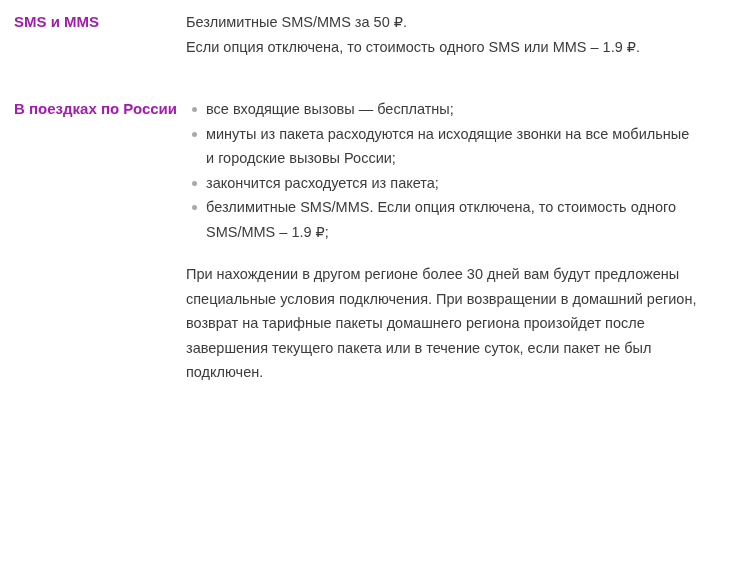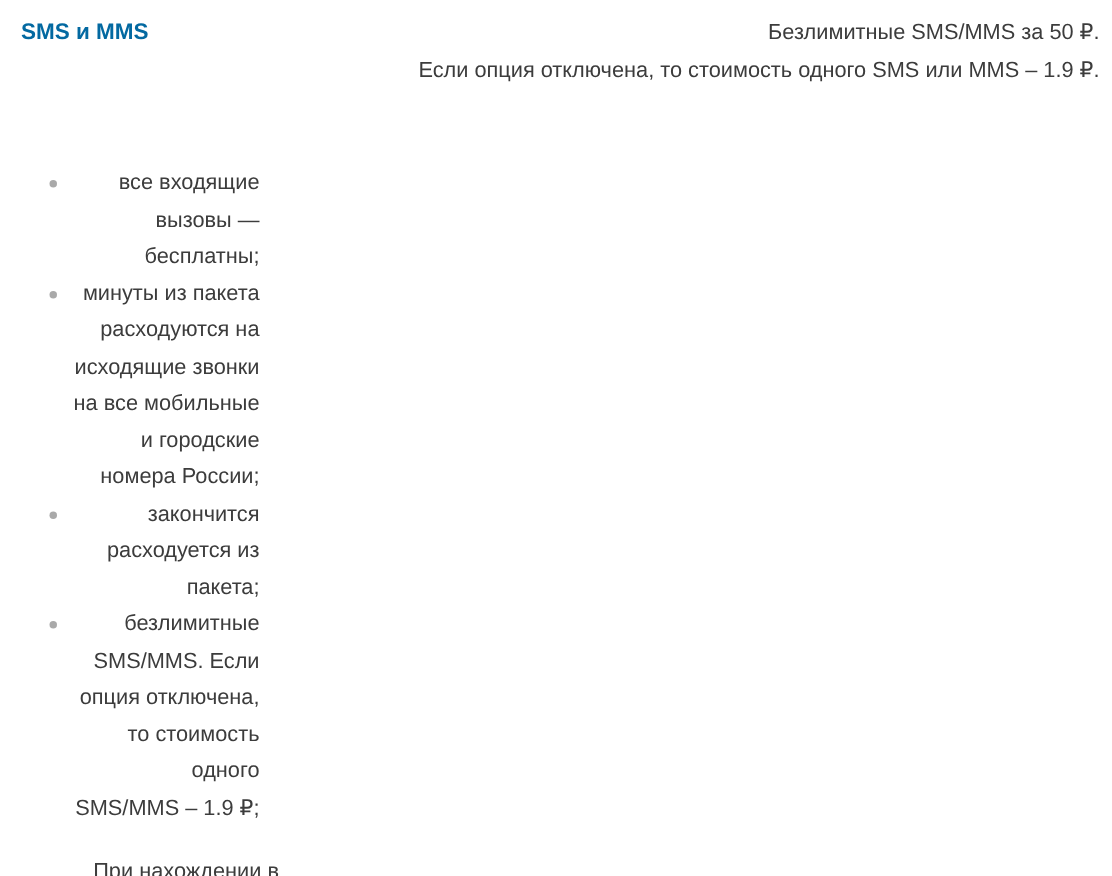--- a/index.html
+++ b/index.html
@@ -26,38 +26,37 @@
     display: grid;
     grid-template-columns: 172px 1fr;
     align-items: start;
   }
   .section + .section {
     margin-top: 38px;
   }
   .section-label {
     font-weight: bold;
     font-size: 15px;
-    color: #0369a1;
+    color: #a21caf;
     line-height: 24.5px;
     white-space: pre-line;
   }
   .section-content {
     min-width: 0;
-    text-align: right;
   }
   .para {
     margin: 0;
     white-space: pre-line;
   }
   .para + .para {
     margin-top: 24.5px;
   }
   .bullet-list {
     list-style: none;
-    margin: 13px;
+    margin: 0;
     padding: 0;
   }
   .bullet-item {
     position: relative;
     padding-left: 20px;
   }
   .bullet-item .bullet-text {
     white-space: pre-line;
   }
   .bullet-dot {
@@ -80,30 +79,31 @@
 
   <div class="section">
     <div class="section-label">SMS и MMS</div>
     <div class="section-content">
       <p class="para">Безлимитные SMS/MMS за 50 ₽.
 Если опция отключена, то стоимость одного SMS или MMS – 1.9 ₽.</p>
     </div>
   </div>
 
   <div class="section">
+    <div class="section-label">В поездках по России</div>
     <div class="section-content">
       <ul class="bullet-list">
         <li class="bullet-item">
           <span class="bullet-dot"></span>
           <span class="bullet-text">все входящие вызовы — бесплатны;</span>
         </li>
         <li class="bullet-item">
           <span class="bullet-dot"></span>
           <span class="bullet-text">минуты из пакета расходуются на исходящие звонки на все мобильные
-и городские номера России;</span>
+и городские вызовы России;</span>
         </li>
         <li class="bullet-item">
           <span class="bullet-dot"></span>
           <span class="bullet-text">закончится расходуется из пакета;</span>
         </li>
         <li class="bullet-item">
           <span class="bullet-dot"></span>
           <span class="bullet-text">безлимитные SMS/MMS. Если опция отключена, то стоимость одного
 SMS/MMS – 1.9 ₽;</span>
         </li>

